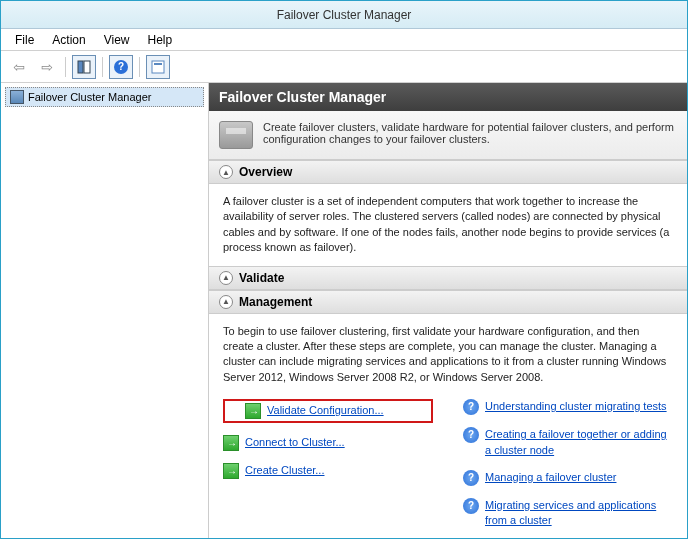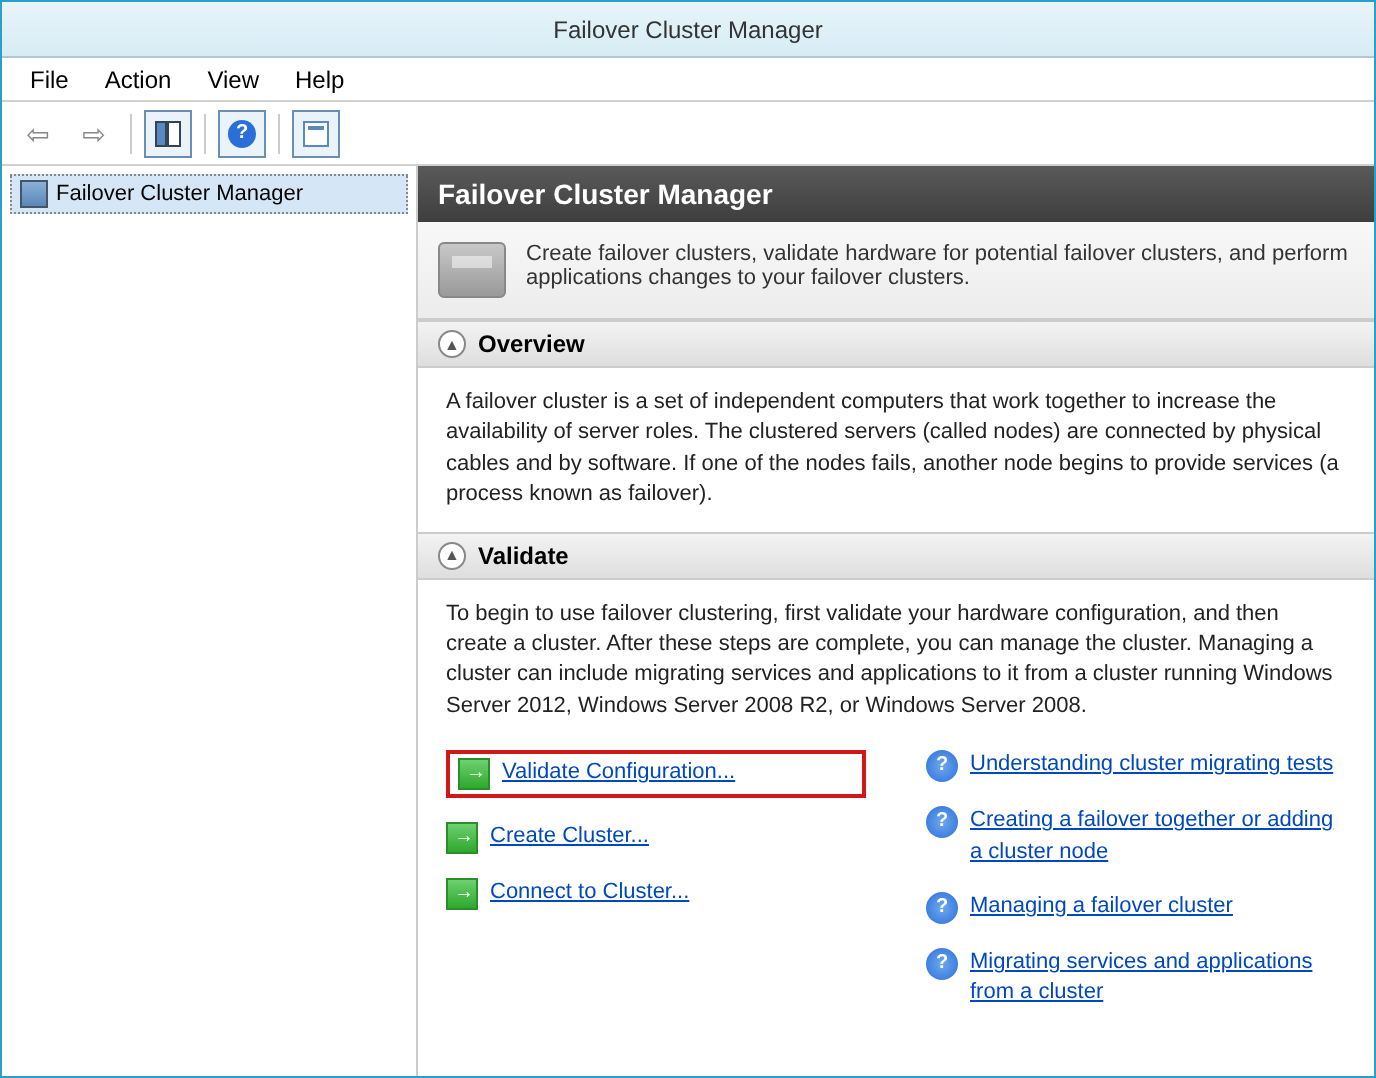--- a/index.html
+++ b/index.html
@@ -27,21 +27,21 @@
 .chev { width: 14px; height: 14px; border: 1px solid #888; border-radius:50%; background:#fff; display:flex; align-items:center; justify-content:center; font-size:8px; color:#555;}
 .chev::before { content: "▲"; }
 .section-body { padding: 10px 14px; font-size: 11px; color: #222; line-height: 1.4; }
 .mgmt-links { display: flex; gap: 30px; margin-top: 14px; }
 .col { flex: 1; display: flex; flex-direction: column; gap: 12px; }
 .link-row { display: flex; align-items: flex-start; gap: 6px; }
 .link-row a { color: #0048c0; text-decoration: underline; cursor: pointer; font-size: 11px; }
 .sq-icon { width: 16px; height: 16px; flex-shrink: 0; border: 1px solid #2a8f2a; background: linear-gradient(#6ed06e,#2ea82e); position: relative; }
 .sq-icon::after { content: "→"; color: #fff; font-size: 10px; position: absolute; top: 0; left: 3px; }
 .q-icon2 { width: 16px; height: 16px; flex-shrink:0; border-radius:50%; background: radial-gradient(#6ea8f0,#2a6fd8); color:#fff; font-size:10px; font-weight:bold; display:flex;align-items:center;justify-content:center;}
-.red-box { border: 2px solid #d01818; padding: 2px 4px; display: inline-flex; }
+.red-box { border: 2px solid #d01818; padding: 2px 20px; display: inline-flex; }
 svg.tiny { width: 14px; height: 14px; }
 </style>
 </head>
 <body>
 
 <div class="titlebar">
   <span>Failover Cluster Manager</span>
 </div>
 
 <div class="menubar">
@@ -82,54 +82,58 @@
     </div>
   </div>
 
   <div class="content">
     <div class="content-header">
       <span>Failover Cluster Manager</span>
     </div>
 
     <div class="intro">
       <div class="intro-icon"></div>
-      <div>Create failover clusters, validate hardware for potential failover clusters, and perform applications changes to your failover clusters.</div>
+      <div>Create failover clusters, validate hardware for potential failover clusters, and perform configuration changes to your failover clusters.</div>
     </div>
 
     <div class="section-head">
       <span class="chev"></span>
       <span>Overview</span>
     </div>
     <div class="section-body">
       <span>A failover cluster is a set of independent computers that work together to increase the availability of server roles. The clustered servers (called nodes) are connected by physical cables and by software. If one of the nodes fails, another node begins to provide services (a process known as failover).</span>
     </div>
 
     <div class="section-head">
       <span class="chev"></span>
       <span>Validate</span>
     </div>
 
+    <div class="section-head">
+      <span class="chev"></span>
+      <span>Management</span>
+    </div>
     <div class="section-body">
       <div>To begin to use failover clustering, first validate your hardware configuration, and then create a cluster.  After these steps are complete, you can manage the cluster. Managing a cluster can include migrating services and applications to it from a cluster running Windows Server 2012, Windows Server 2008 R2, or Windows Server 2008.</div>
 
       <div class="mgmt-links">
         <div class="col">
           <div class="red-box">
             <div class="link-row">
               <div class="sq-icon"></div>
               <a>Validate Configuration...</a>
             </div>
           </div>
           <div class="link-row">
             <div class="sq-icon"></div>
-            <a>Create Cluster...</a>
+            <a>Connect to Cluster...</a>
           </div>
           <div class="link-row">
             <div class="sq-icon"></div>
-            <a>Connect to Cluster...</a>
+            <a>Create Cluster...</a>
           </div>
         </div>
 
         <div class="col">
           <div class="link-row">
             <div class="q-icon2">?</div>
             <a>Understanding cluster migrating tests</a>
           </div>
           <div class="link-row">
             <div class="q-icon2">?</div>

